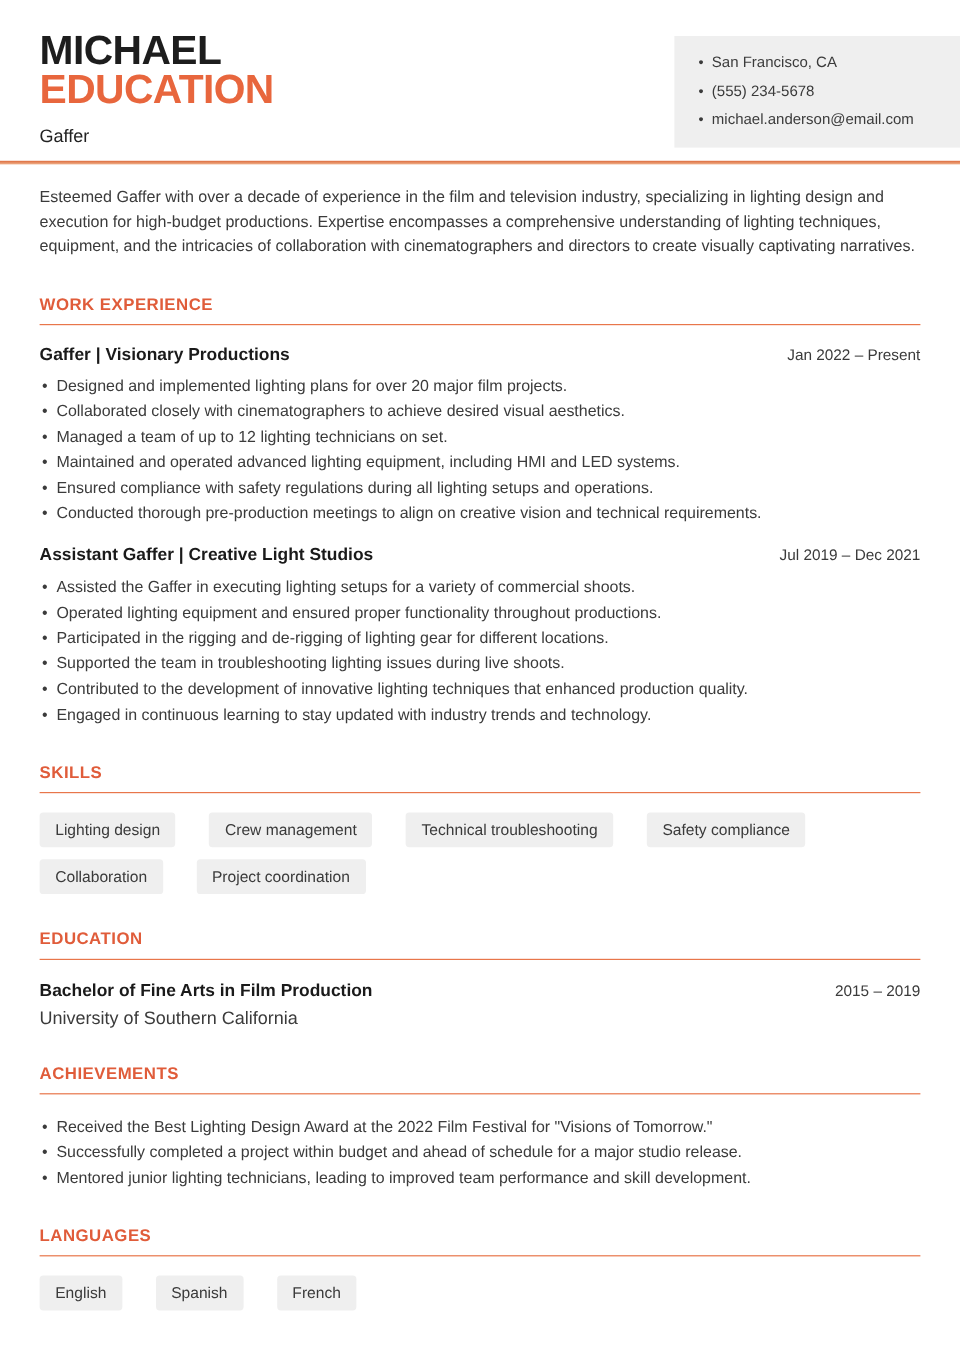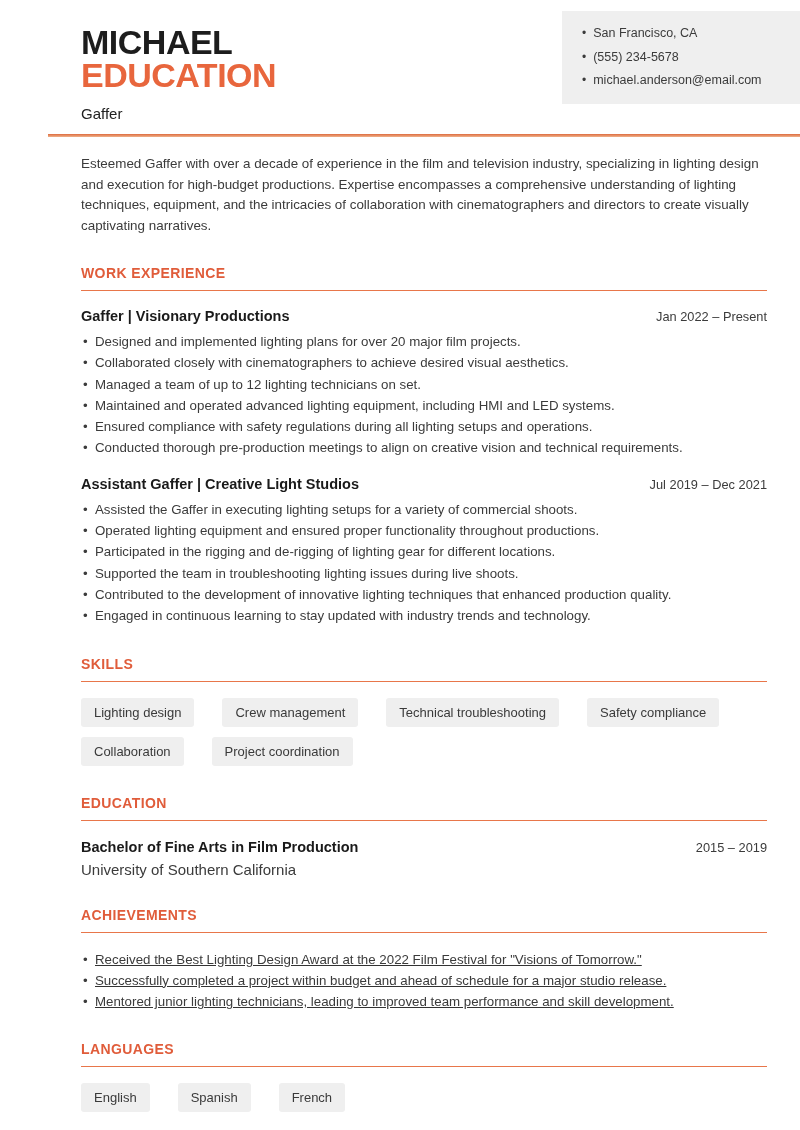--- a/index.html
+++ b/index.html
@@ -4,29 +4,29 @@
 <style>
   * { margin:0; padding:0; box-sizing:border-box; }
   html,body { background:#ffffff; }
   body {
     width:800px; height:1130px;
     font-family:"Liberation Sans","DejaVu Sans",sans-serif;
     color:#333333;
     position:relative;
     overflow:hidden;
   }
-  .page { width:800px; height:1114px; background:#fff;padding-left:48px; }
+  .page { width:800px; height:1114px; background:#fff; }
 
   
   .header { position:relative; padding:26px 33px 0 33px; height:134px; }
   .name { font-weight:bold; font-size:34px; line-height:33px; letter-spacing:-0.5px; color:#1d1d1d; }
   .name .last { color:#E8663D; }
   .role { font-size:15px; color:#222; margin-top:13px; }
   .contact-card {
-    position:absolute; top:11px; right:0; width:238px;
+    position:absolute; top:30px; right:0; width:238px;
     background:#EFEFEF; padding:11px 16px 11px 20px;
   }
   .contact-item { font-size:12.5px; color:#3b3b3b; line-height:23.5px; white-space:nowrap; }
   .contact-item .dot { margin-right:7px; color:#3b3b3b; font-size:12px; }
 
   .top-divider { width:800px; height:3px; background:linear-gradient(#DD6B3D,#EFB28C); }
 
   
   .main { padding:0 33px; }
   .summary { margin-top:17px; font-size:13.4px; line-height:20.5px; color:#3b3b3b; }
@@ -139,21 +139,21 @@
       <div class="section-heading">EDUCATION</div>
       <div class="edu-header">
         <span class="edu-degree">Bachelor of Fine Arts in Film Production</span>
         <span class="edu-dates">2015 – 2019</span>
       </div>
       <div class="edu-school">University of Southern California</div>
     </div>
 
     <div class="section">
       <div class="section-heading">ACHIEVEMENTS</div>
-      <ul class="bullets" style="margin-top:16px;text-decoration:underline;">
+      <ul class="bullets" style="margin-top:16px;">
 
       <li>Received the Best Lighting Design Award at the 2022 Film Festival for "Visions of Tomorrow."</li>
           <li>Successfully completed a project within budget and ahead of schedule for a major studio release.</li>
           <li>Mentored junior lighting technicians, leading to improved team performance and skill development.</li>
         </ul>
     </div>
 
     <div class="section">
       <div class="section-heading">LANGUAGES</div>
       <div class="chips">

